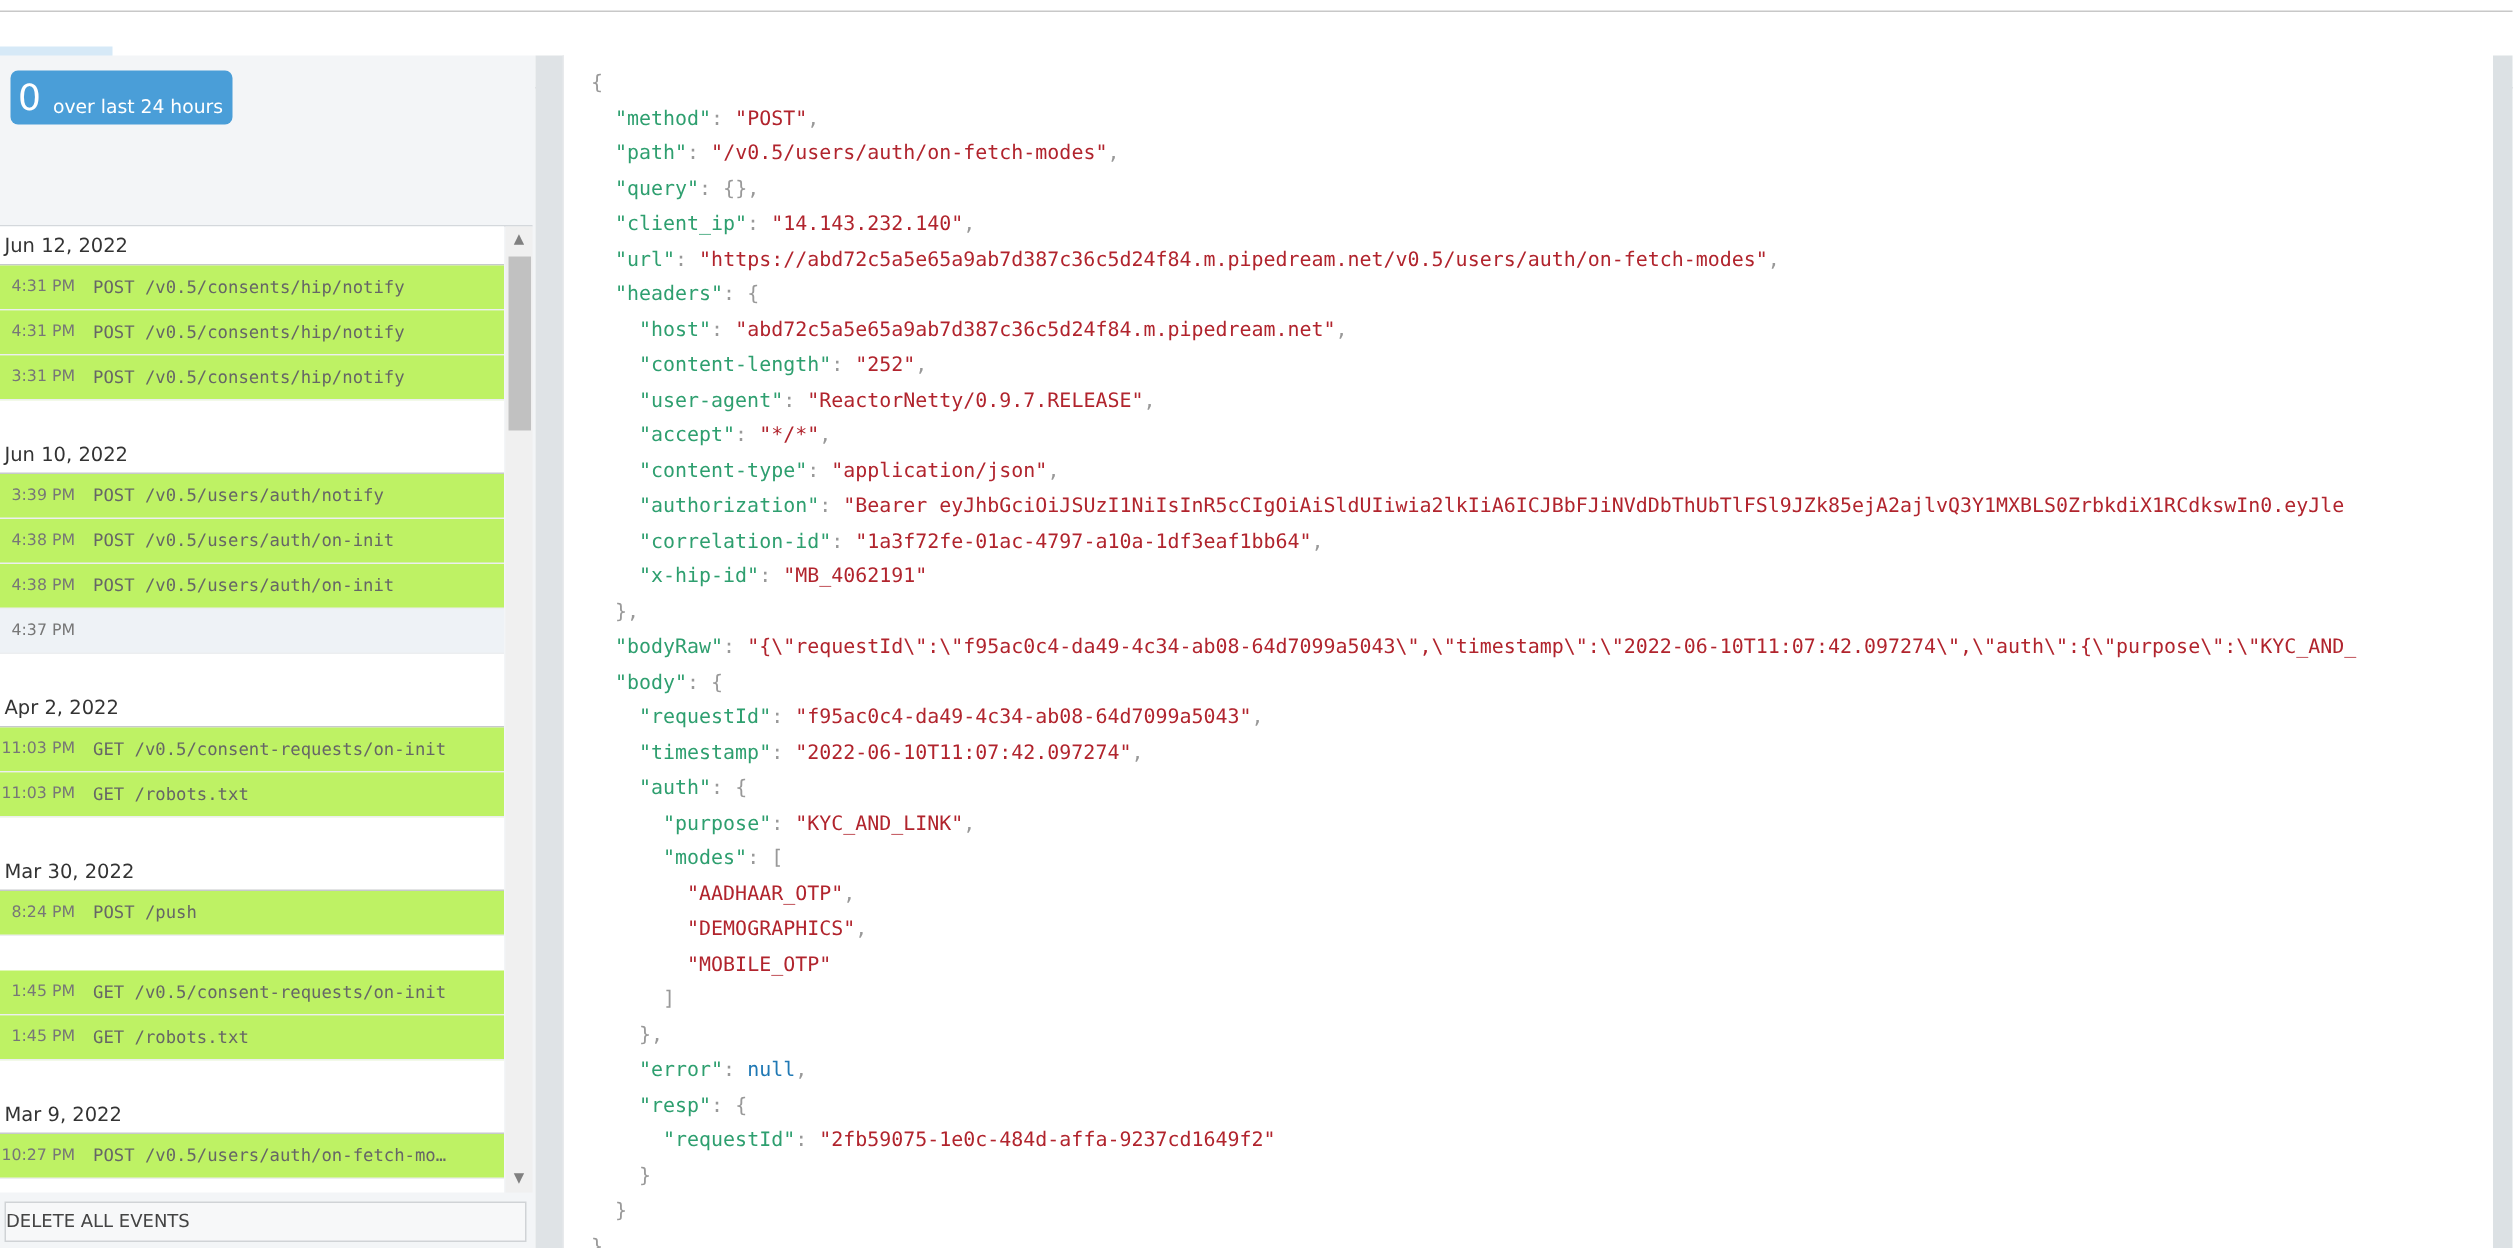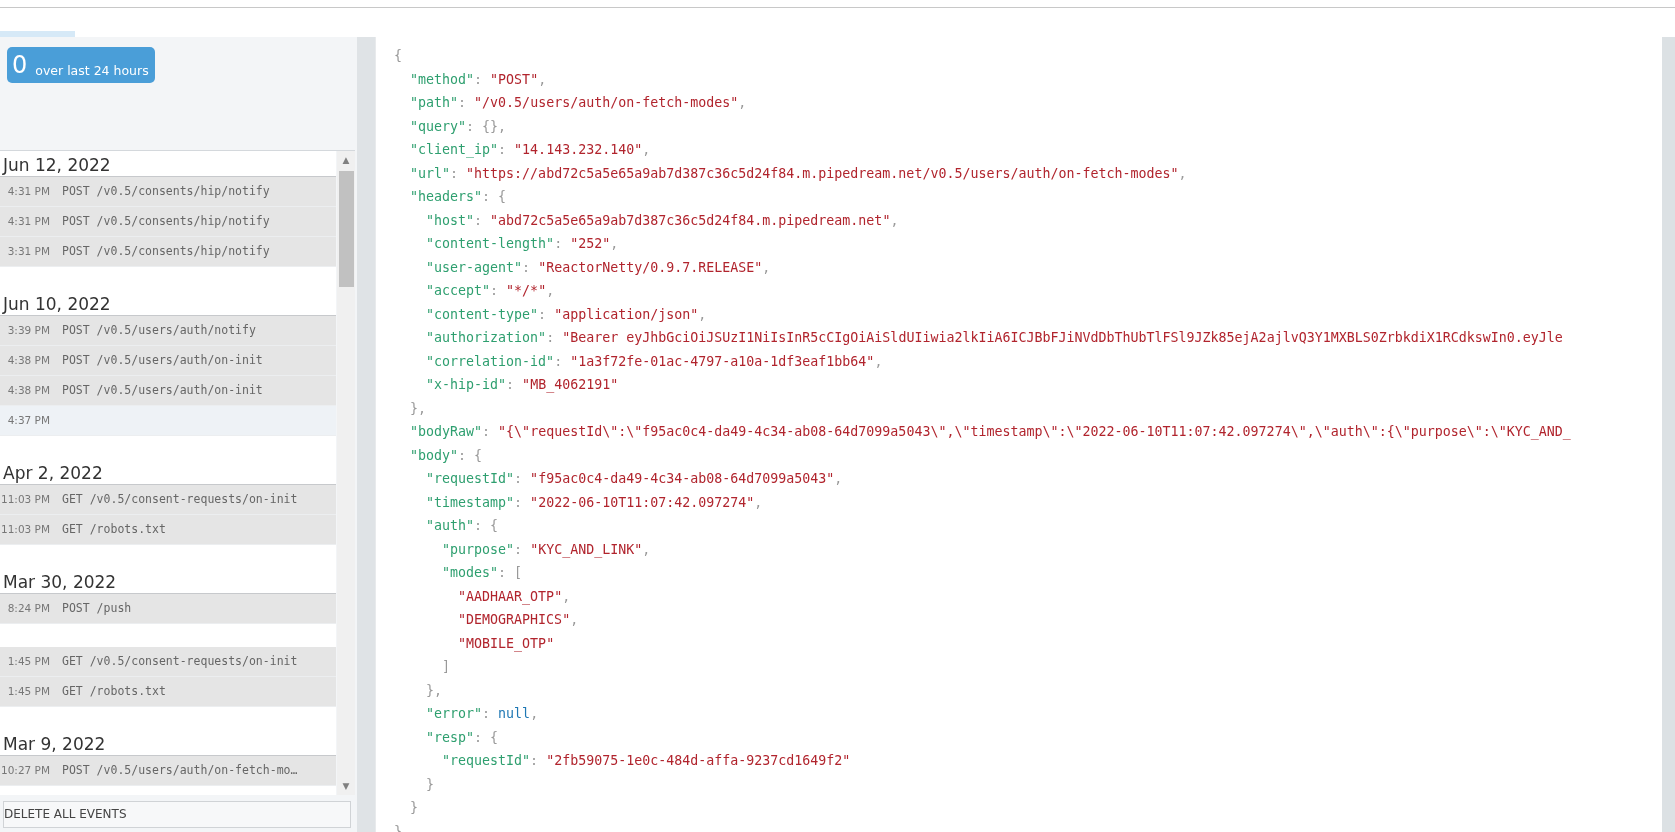--- a/index.html
+++ b/index.html
@@ -7,22 +7,22 @@
   .topline { position: absolute; left: 0; top: 0; width: 1675px; height: 8px; background: #fff; border-bottom: 1px solid #c8c8c8; }
   .tabs { position: absolute; left: 0; top: 9px; width: 1675px; height: 28px; background: #fff; border-bottom: 1px solid #c5c8cb; display: flex; margin-top: 22px; }
   .tab { height: 28px; line-height: 26px; font-size: 11px; color: #333; padding: 0 18px; cursor: pointer; }
   .tab.active { background: #d6e9f7; color: #3a8fd0; border-bottom: 2px solid #4a9fd8; padding: 0 16px; }
   .left { position: absolute; left: 0; top: 37px; width: 357px; height: 795px; background: #f3f5f7; }
   .counter { position: absolute; left: 7px; top: 10px; height: 36px; background: #4a9ed8; border-radius: 5px; color: #fff; display: flex; align-items: flex-end; padding: 0 6px 3px 5px; }
   .counter .num { font-size: 24px; line-height: 30px; margin-right: 8px; }
   .counter .txt { font-size: 12.5px; line-height: 18px; margin-top: 40px; }
   .list-wrap { position: absolute; left: 0; top: 113px; width: 355px; height: 683px; border-top: 1px solid #d4d8dc; }
   .list { position: absolute; left: 0; top: 0; width: 336px; height: 644px; overflow: hidden; background: #fff; }
-  .group-date { height: 26px; line-height: 28px; font-size: 17px; color: #333; padding-left: 3px; border-bottom: 1px solid #c7c9cc; background: #fff; }
-  .row { height: 30px; line-height: 29px; border-bottom: 1px solid #eceef0; display: flex; font-size: 11.5px; cursor: pointer; background: #e5e5e5; }
+  .group-date { height: 26px; line-height: 28px; font-size: 13px; color: #333; padding-left: 3px; border-bottom: 1px solid #c7c9cc; background: #fff; }
+  .row { height: 30px; line-height: 29px; border-bottom: 1px solid #eceef0; display: flex; font-size: 11.5px; cursor: pointer; background: #bef264; }
   .row.selected { background: #eef2f6; flex-direction: column; }
   .row .time { width: 62px; text-align: right; color: #777; font-size: 10.5px; padding-right: 12px; }
   .row .req { font-family: "DejaVu Sans Mono", "Liberation Mono", monospace; color: #666; font-size: 11.5px; white-space: nowrap; overflow: hidden; text-overflow: ellipsis; width: 262px; }
   .gap { height: 23px; background: #fff; }
   .scroll { position: absolute; left: 337px; top: 0; width: 18px; height: 644px; background: #f0f0f0; }
   .scroll .up, .scroll .down { position: absolute; left: 0; width: 18px; height: 18px; display: flex; align-items: center; justify-content: center; color: #808080; font-size: 9px; }
   .scroll .up { top: 0; }
   .scroll .down { bottom: 0; }
   .scroll .thumb { position: absolute; left: 2px; top: 20px; width: 15px; height: 116px; background: #c1c1c1; }
   .delete-btn { position: absolute; left: 3px; top: 650px; width: 348px; height: 27px; border: 1px solid #d0d3d6; background: #f7f8f9; font-size: 12px; color: #444; text-align: left; line-height: 25px; cursor: pointer; }

